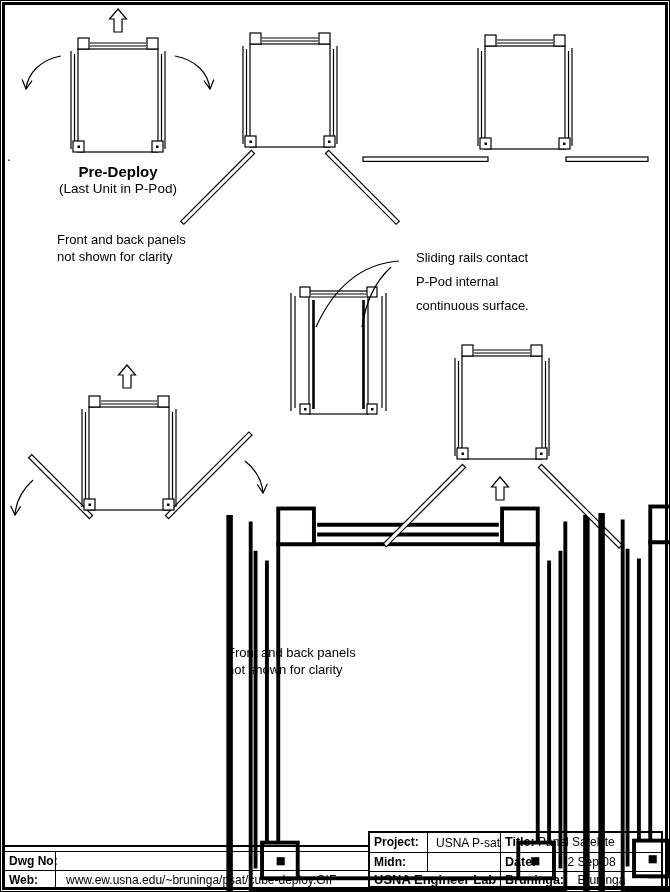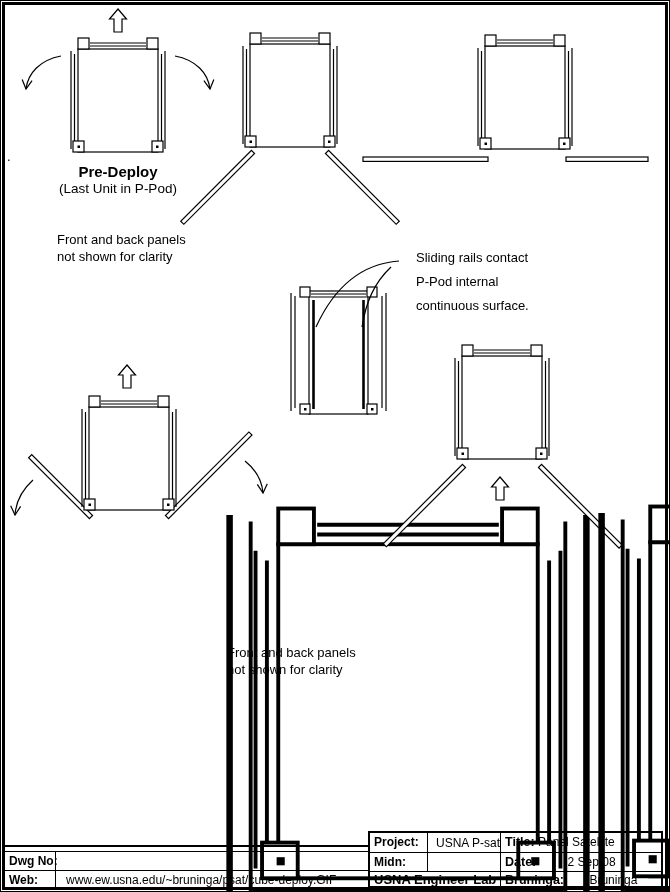--- a/index.html
+++ b/index.html
@@ -166,18 +166,18 @@
   </div>
   <div class="tb-text bold" style="left:374px;top:855px;">Midn:</div>
   <div class="tb-text" style="left:427px;top:855px;width:73px;text-align:center;"></div>
   <div class="tb-text" style="left:505px;top:855px;">
     <b>Date:</b>
     <span style="margin-left:28px;">2 Sep 08</span>
   </div>
   <div class="tb-text org" style="left:374px;top:872px;">USNA Engineer Lab</div>
   <div class="tb-text" style="left:505px;top:873px;">
     <b>Bruninga:</b>
-    <span style="margin-left:22px;">Bruninga</span>
+    <span style="margin-left:10px;">Bruninga</span>
   </div>
 
   <div id="outer-border"></div>
   <div id="inner-border"></div>
 </div>
 
 </body></html>

